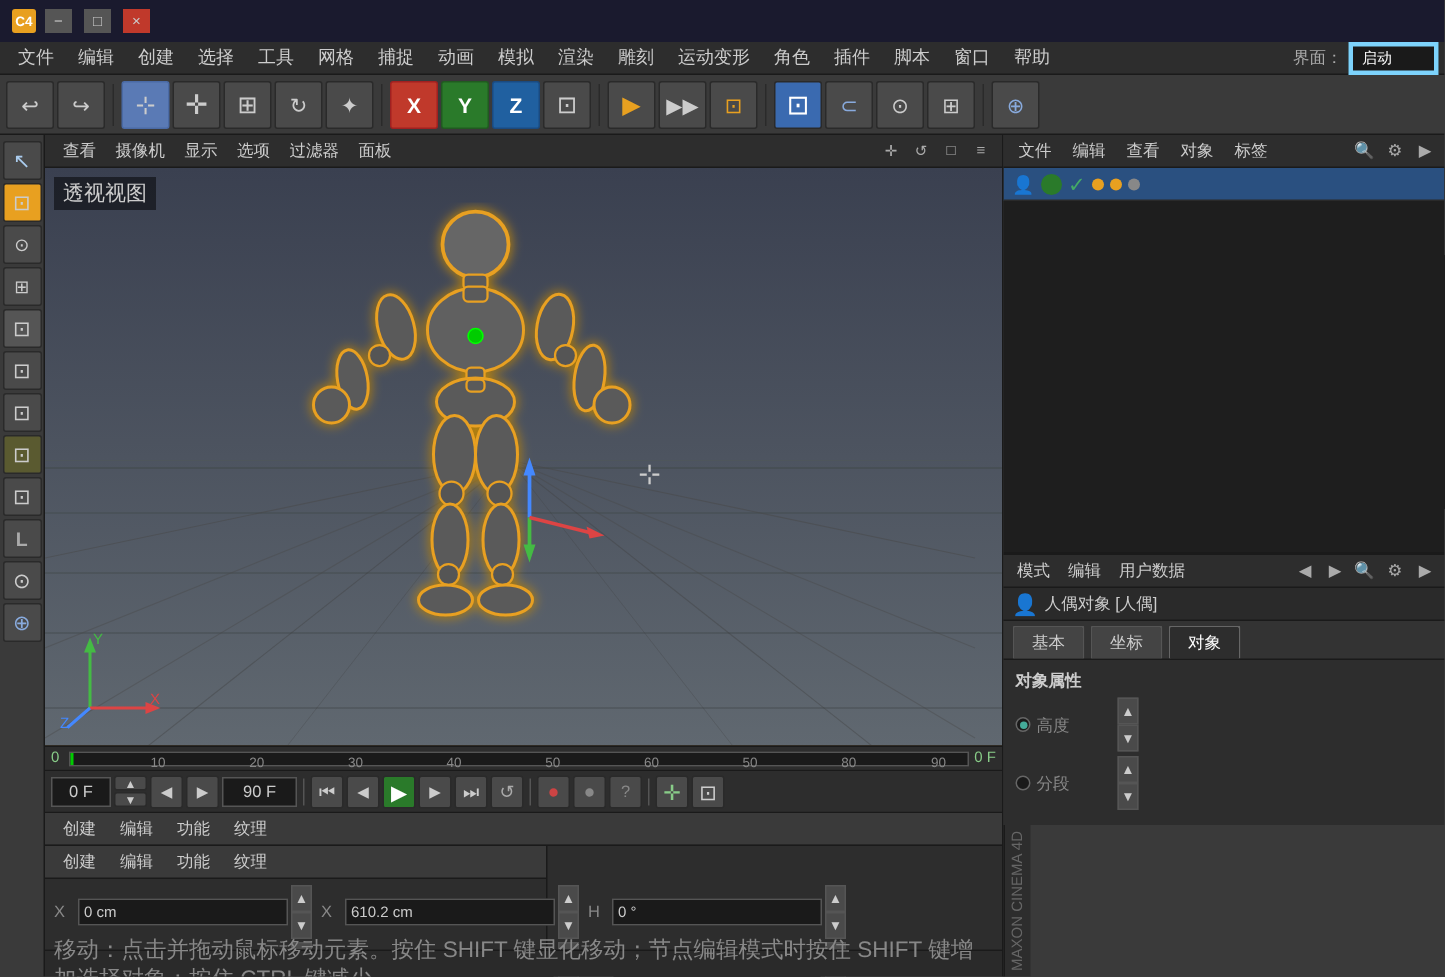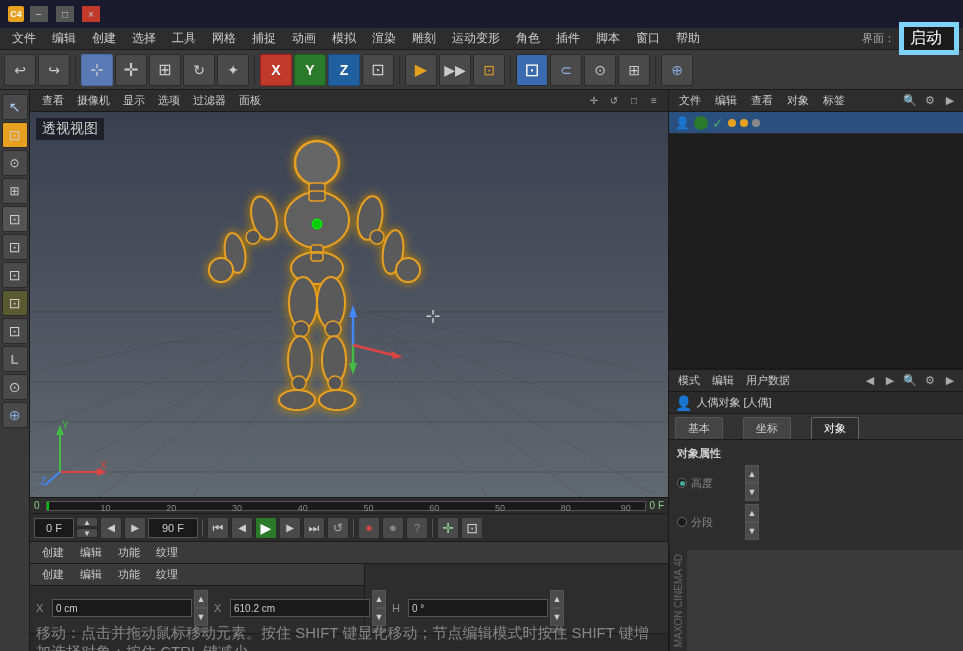--- a/index.html
+++ b/index.html
@@ -60,24 +60,24 @@
     }
     #menu-bar .right-part {
       margin-left: auto;
       display: flex;
       align-items: center;
       gap: 4px;
     }
     .menu-right-label { color: #aaa; font-size: 11px; }
     .menu-right-value {
       background: #1a1a1a;
-      border: 5px solid #7dd3fc;
+      border: 3px solid #7dd3fc;
       padding: 1px 6px;
       color: #fff;
-      font-size: 16px;
+      font-size: 10px;
       min-width: 60px;
     }
 
     
     #main-toolbar {
       background: #3a3a3a;
       height: 40px;
       display: flex;
       align-items: center;
       padding: 0 4px;
@@ -403,21 +403,21 @@
       display: flex;
       gap: 2px;
     }
     #props-tabs {
       display: flex;
       background: #333;
       height: 26px;
       align-items: flex-end;
       border-bottom: 1px solid #1a1a1a;
       padding: 0 6px;
-      gap: 20px;
+      gap: 4px;
     }
     .props-tab {
       padding: 3px 12px;
       background: #444;
       border: 1px solid #555;
       border-bottom: none;
       color: #ccc;
       font-size: 11px;
       cursor: pointer;
       border-radius: 2px 2px 0 0;

